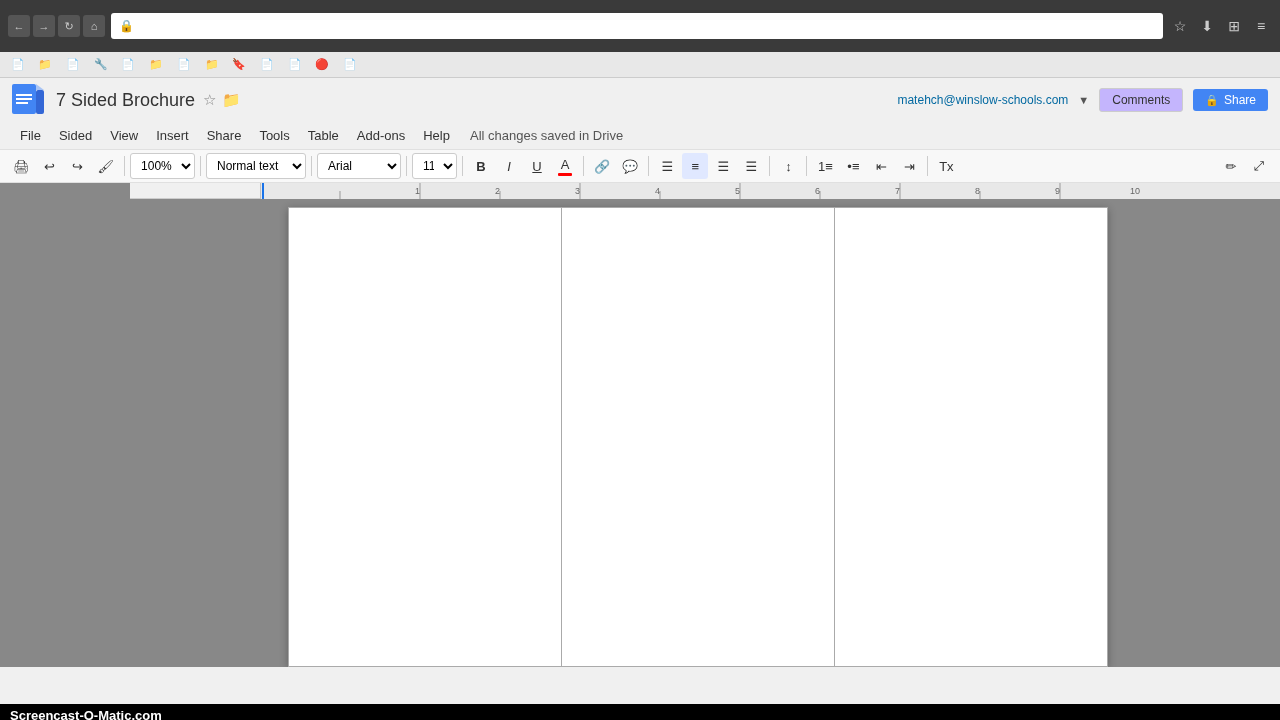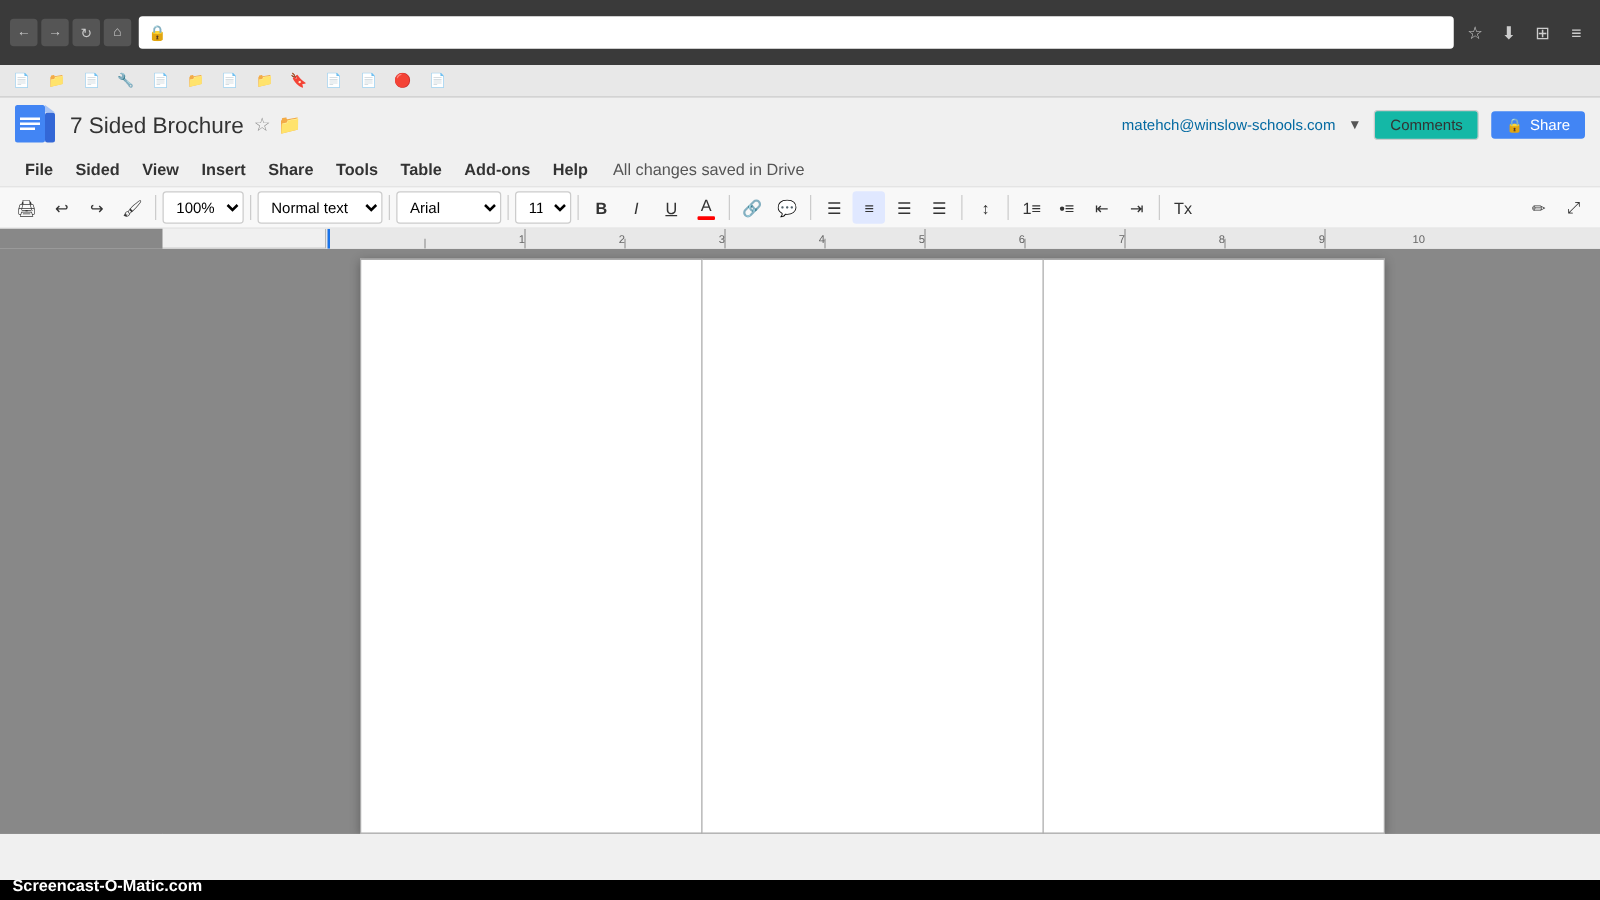--- a/index.html
+++ b/index.html
@@ -17,45 +17,45 @@
     
     .bookmarks-bar { background: #e8e8e8; height: 26px; border-bottom: 1px solid #ccc; display: flex; align-items: center; padding: 0 6px; gap: 4px; overflow: hidden; }
     .bookmark-item { font-size: 11px; color: #333; padding: 2px 5px; white-space: nowrap; cursor: pointer; display: flex; align-items: center; gap: 2px; }
     .doc-title-bar { display: flex; align-items: center; padding: 6px 12px; justify-content: space-between; }
     .doc-title-left { display: flex; align-items: center; gap: 8px; }
     .doc-title { font-size: 18px; color: #333; font-weight: normal; }
     .title-icons { display: flex; gap: 6px; align-items: center; }
     .title-icon { color: #888; font-size: 15px; cursor: pointer; }
     .doc-title-right { display: flex; align-items: center; gap: 10px; }
     .user-email { font-size: 12px; color: #0369a1; }
-    .comments-btn { background: #14b8a6; border: 1px solid #ccc; border-radius: 3px; padding: 4px 12px; font-size: 12px; color: #333; cursor: pointer; }
+    .comments-btn { background: #c4b5fd; border: 1px solid #ccc; border-radius: 3px; padding: 4px 12px; font-size: 12px; color: #333; cursor: pointer; }
     .share-btn { background: #4285f4; border: none; border-radius: 3px; padding: 4px 12px; font-size: 12px; color: #fff; cursor: pointer; display: flex; align-items: center; gap: 5px; }
 
     
     .menu-bar { display: flex; align-items: center; padding: 2px 12px; gap: 2px; border-bottom: 1px solid #e0e0e0; }
-    .menu-item { font-size: 13px; color: #333; padding: 4px 8px; cursor: pointer; border-radius: 3px; font-weight: bold; }
+    .menu-item { font-size: 13px; color: #333; padding: 4px 8px; cursor: pointer; border-radius: 3px; }
     .saved-status { font-size: 13px; color: #555; margin-left: 10px; }
 
     
     .toolbar { background: #f8f8f8; border-bottom: 1px solid #e0e0e0; padding: 3px 8px; display: flex; align-items: center; gap: 2px; flex-wrap: wrap; }
     .tb-btn { background: transparent; border: none; border-radius: 3px; padding: 3px 5px; cursor: pointer; color: #333; font-size: 13px; display: flex; align-items: center; justify-content: center; min-width: 26px; height: 26px; }
     .tb-select { background: #fff; border: 1px solid #ccc; border-radius: 3px; padding: 2px 6px; font-size: 12px; cursor: pointer; height: 26px; }
     .tb-divider { width: 1px; height: 20px; background: #ccc; margin: 0 3px; }
     .tb-color-btn { position: relative; display: flex; flex-direction: column; align-items: center; }
     .color-underline { height: 3px; width: 14px; background: #f00; border-radius: 1px; margin-top: 1px; }
 
     
     .ruler { background: #f0f0f0; border-bottom: 1px solid #ccc; height: 16px; position: relative; display: flex; align-items: center; }
     .ruler-content { flex: 1; background: #e8e8e8; height: 16px; position: relative; overflow: hidden; margin-left: 130px; }
     .ruler-marker { position: absolute; top: 0; height: 100%; width: 2px; background: #1a73e8; }
     .doc-canvas { flex: 1; background: #888; display: flex; justify-content: center; padding-top: 8px; overflow: auto; }
     .page { background: #fff; width: 820px; min-height: 460px; box-shadow: 0 2px 8px rgba(0,0,0,0.3); position: relative; }
 
     
-    .watermark-bar { position: fixed; bottom: 0; left: 0; right: 0; background: #000; color: #fff; font-size: 13px; padding: 4px 10px; font-weight: bold; height: 16px; display: flex; align-items: flex-end; }
+    .watermark-bar { position: fixed; bottom: 0; left: 0; right: 0; background: #000; color: #fff; font-size: 13px; padding: 4px 10px; font-weight: bold; height: 16px; display: flex; align-items: flex-start; }
     .main-area { display: flex; flex: 1; background: #888; }
   </style>
 </head>
 <body>
 
 <div>
   <div class="browser-top">
     <div class="browser-nav-btns">
       <button class="nav-btn">←</button>
       <button class="nav-btn">→</button>

